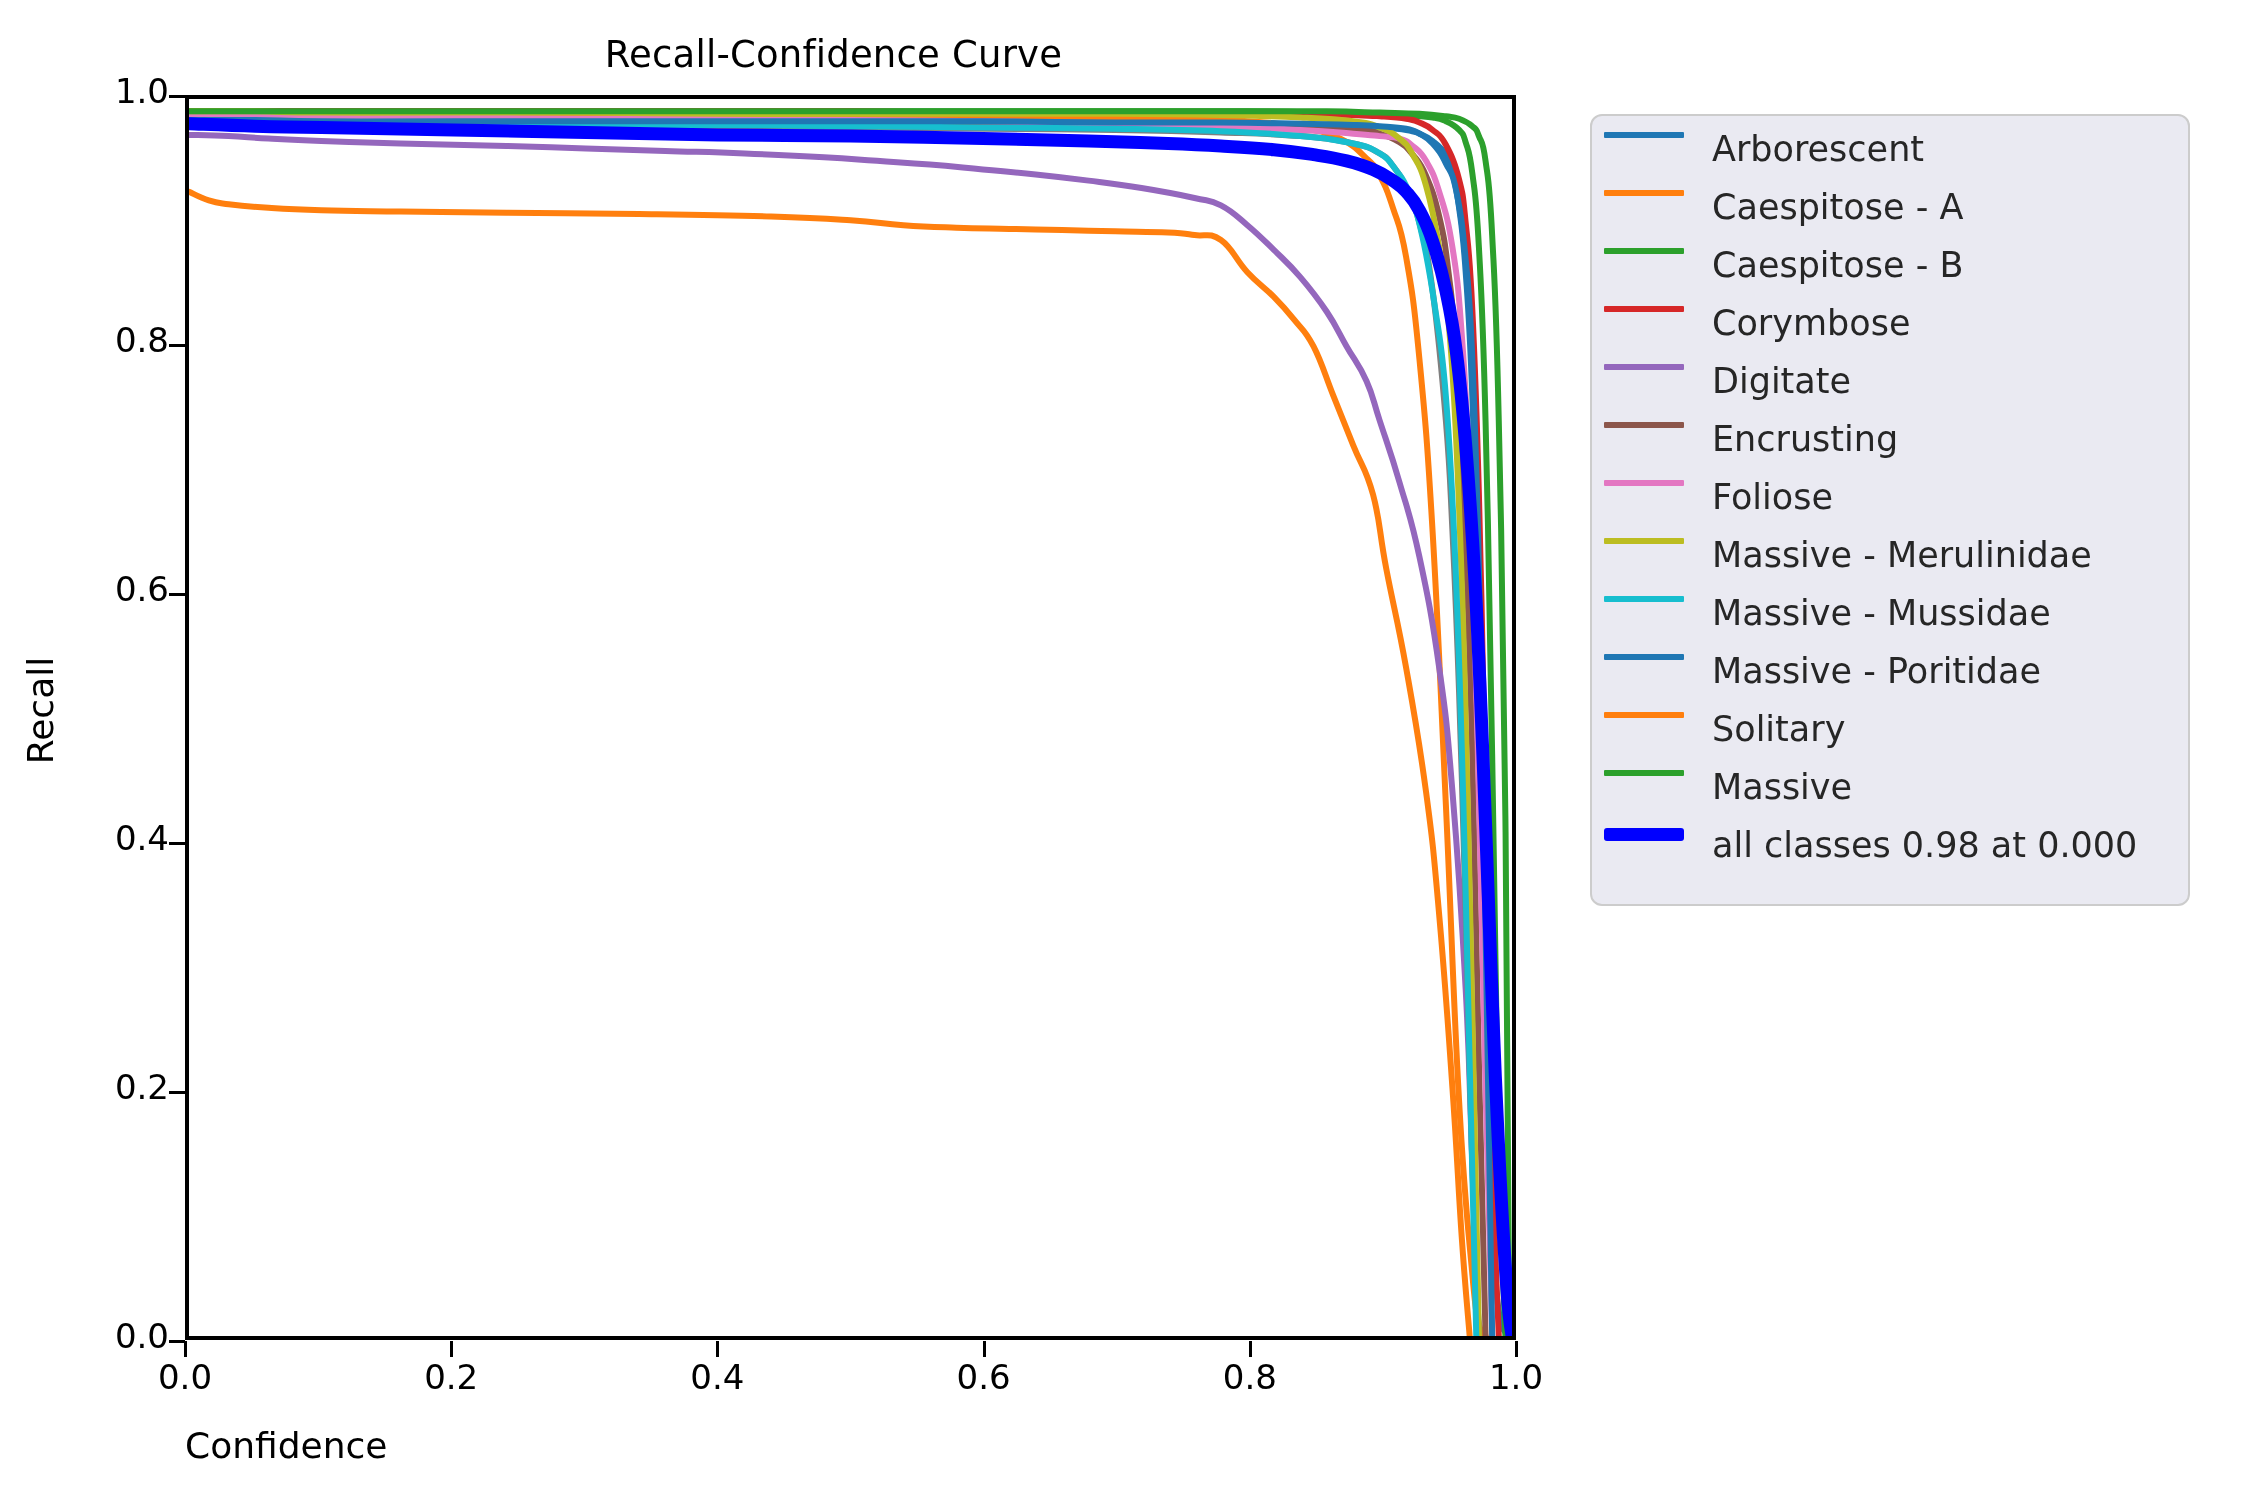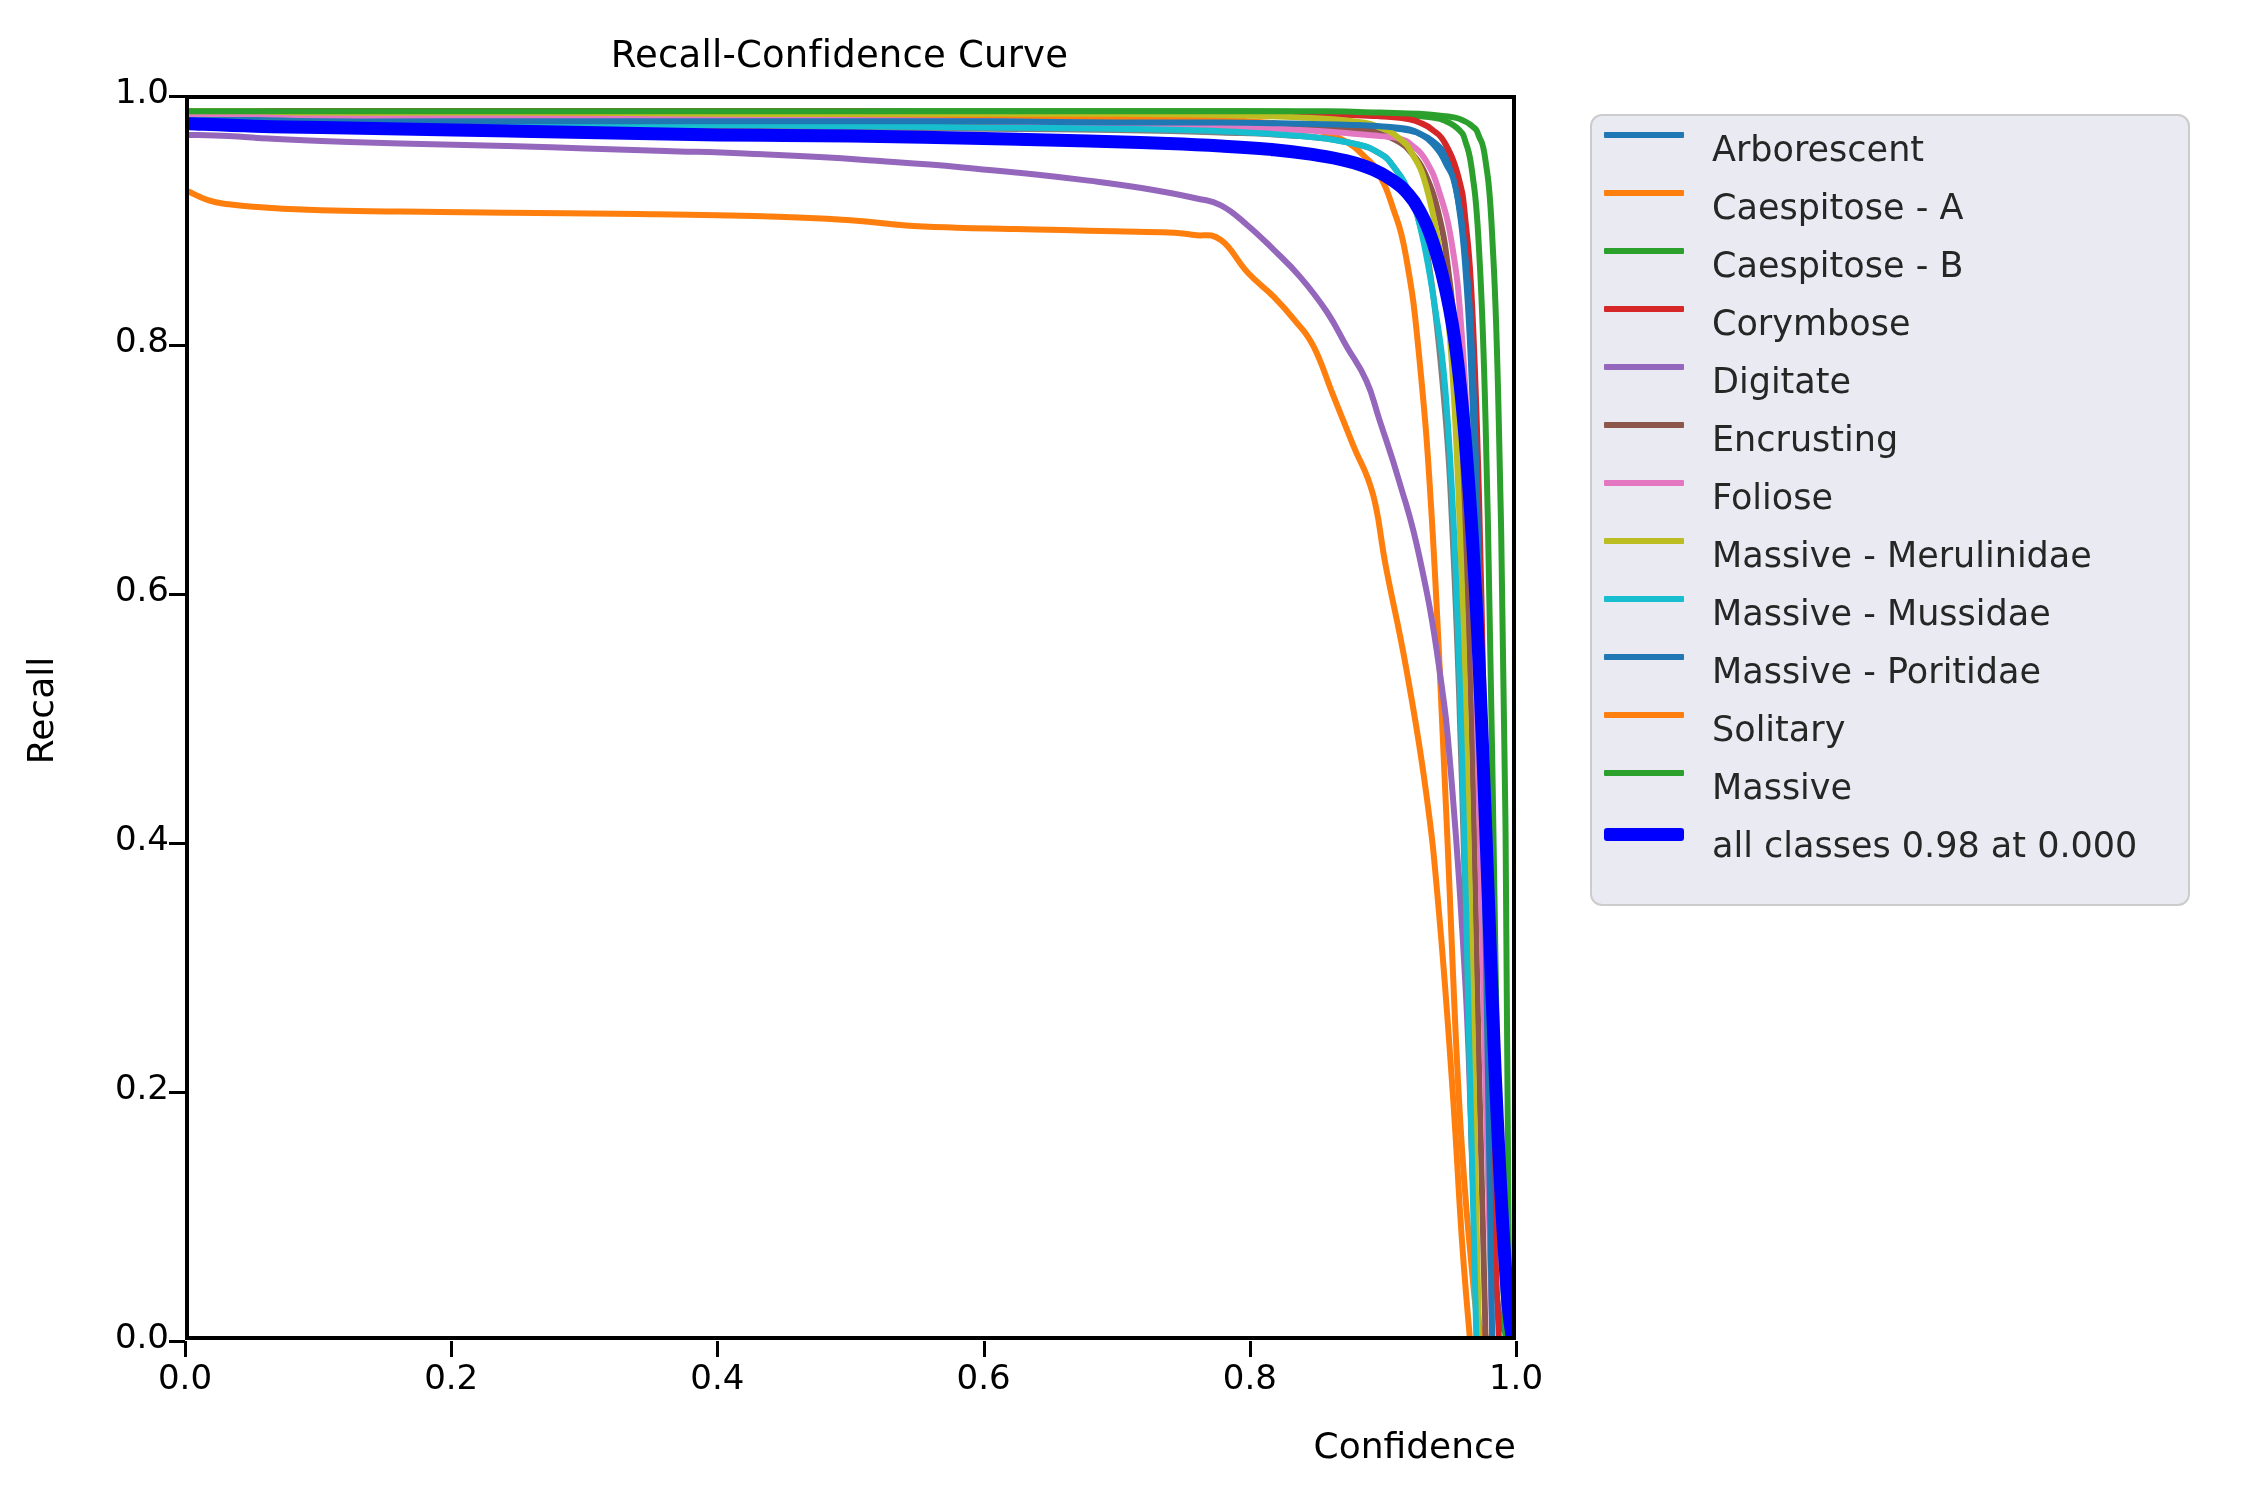--- a/index.html
+++ b/index.html
@@ -19,21 +19,21 @@
     position: absolute;
     left: 0; top: 0;
     width: 2250px;
     height: 1500px;
     background: #ffffff;
   }
 
   
   #chart-title {
     position: absolute;
-    left: 174px;
+    left: 168px;
     top: 33px;
     width: 1331px;
     text-align: center;
     font-size: 37px;
     color: #000000;
     white-space: nowrap;
     letter-spacing: 0.2px;
   }
 
   
@@ -104,21 +104,21 @@
     margin-left: -1px;
     background: #000000;
   }
 
   
   #xlabel {
     position: absolute;
     left: 185px;
     top: 1425px;
     width: 1331px;
-    text-align: right;
+    text-align: left;
     font-size: 36px;
     color: #000000;
     white-space: nowrap;
   }
   #ylabel {
     position: absolute;
     left: -80px;
     top: 690px;
     width: 240px;
     text-align: center;

